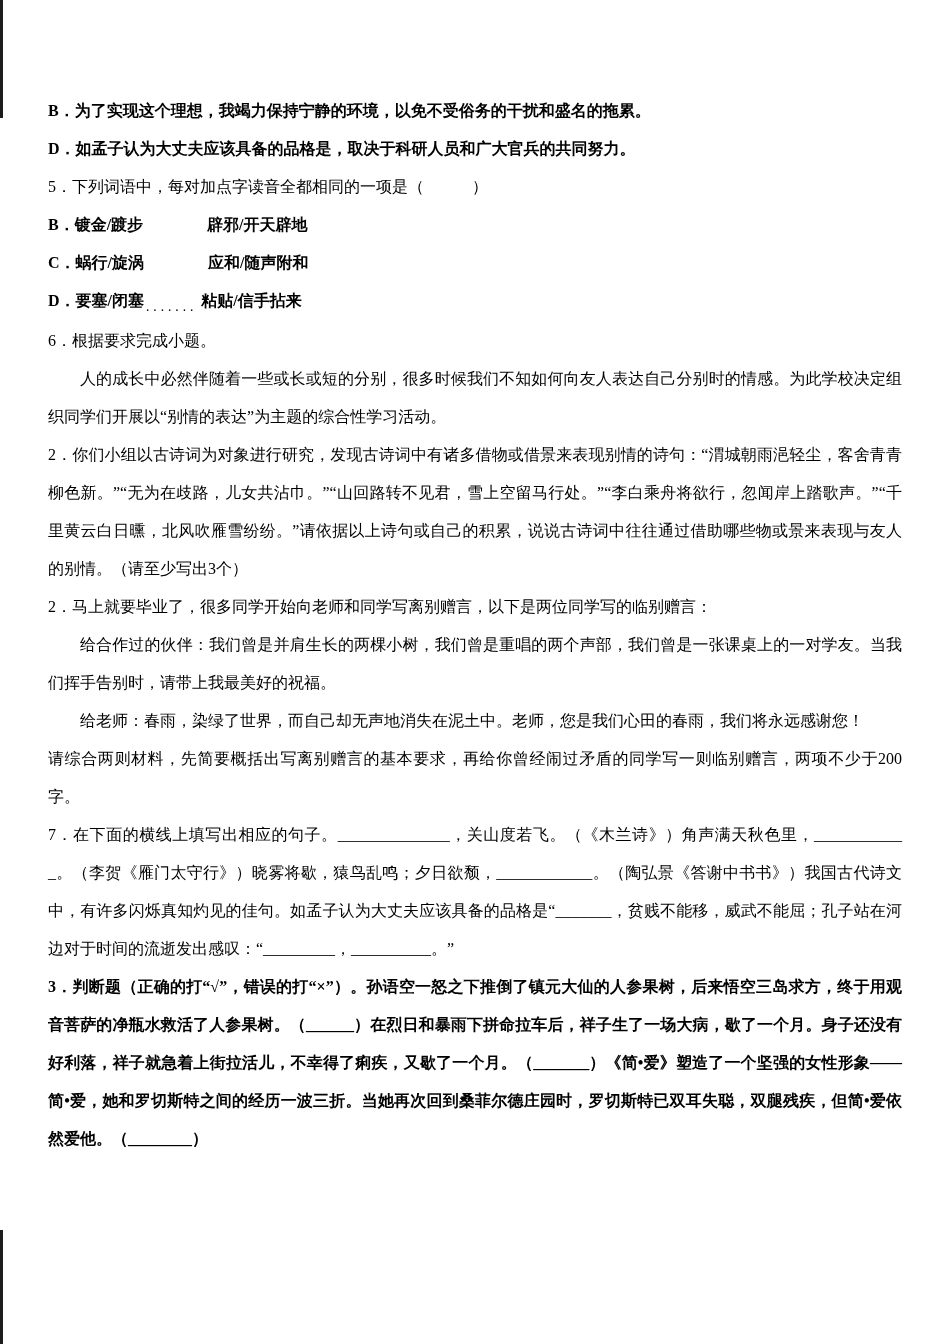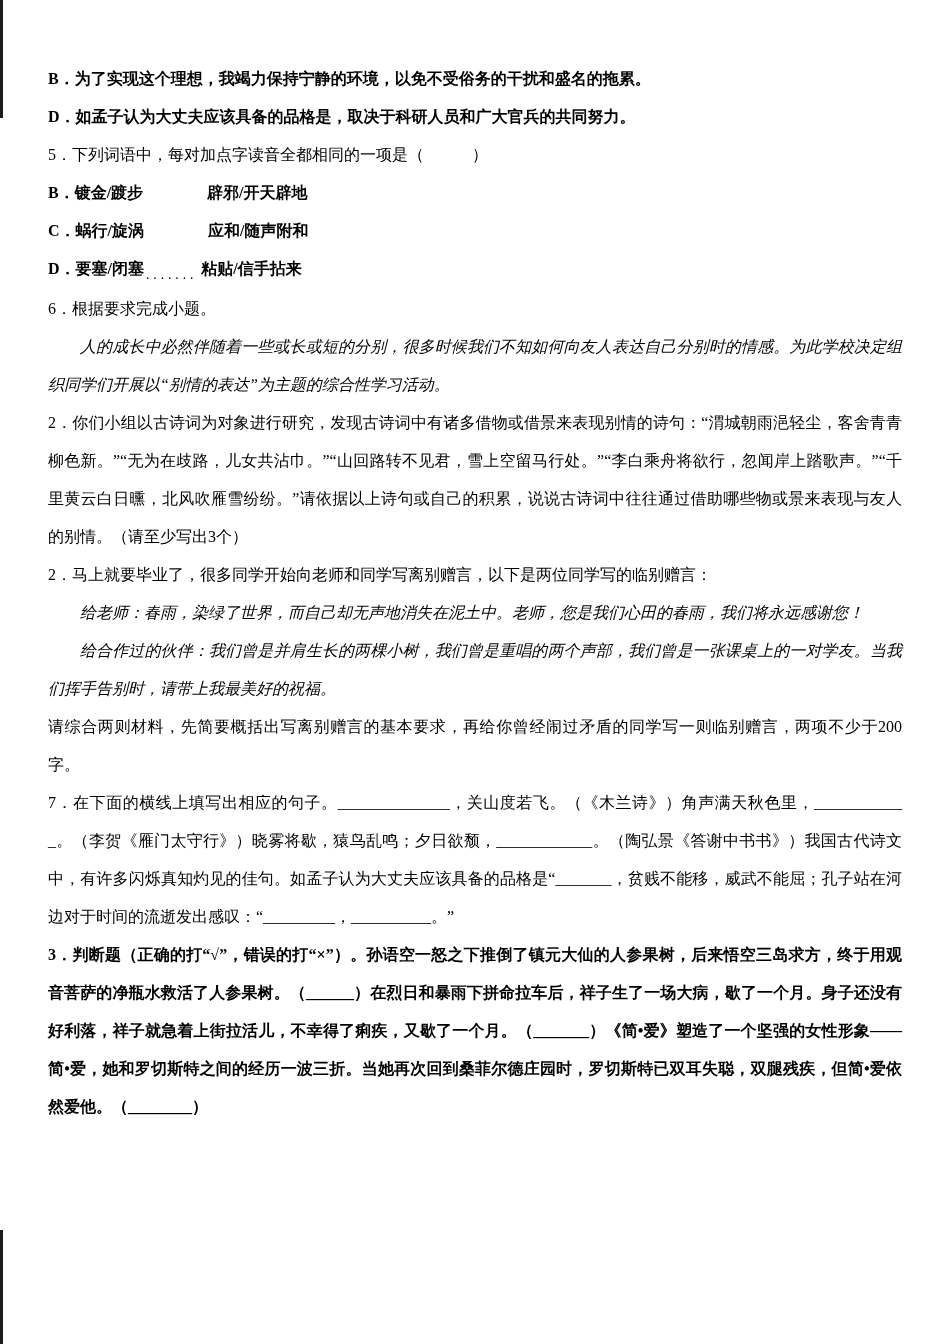--- a/index.html
+++ b/index.html
@@ -15,30 +15,30 @@
   }
   .edge-mark {
     position: absolute;
     left: 0;
     width: 3px;
     background: #1c1c1c;
   }
   .edge-top { top: 0; height: 118px; }
   .edge-bottom { bottom: 0; height: 114px; }
   .doc {
-    padding: 60px 48px 0 48px;
+    padding: 92px 48px 0 48px;
     font-size: 16px;
     line-height: 38px;
     text-align: justify;
     text-justify: inter-ideograph;
     word-break: break-all;
   }
   .doc p { margin: 0; }
   .bold { font-weight: 700; }
-  .indent { text-indent: 2em; font-style: italic; }
+  .indent { text-indent: 2em; }
   .emph-dots {
     display: inline-block;
     font-size: 10px;
     letter-spacing: 4px;
     transform: translateY(8px);
     margin: 0 4px 0 2px;
     font-weight: 700;
   }
 </style>
 </head>
@@ -57,22 +57,22 @@
   <p class="bold">B．镀金/踱步　　　　辟邪/开天辟地</p>
   <p class="bold">C．蜗行/旋涡　　　　应和/随声附和</p>
   <p class="bold">
     <span>D．要塞/闭塞</span><span class="emph-dots">·······</span><span>粘贴/信手拈来</span>
   </p>
 
   <p>6．根据要求完成小题。</p>
   <p class="indent">人的成长中必然伴随着一些或长或短的分别，很多时候我们不知如何向友人表达自己分别时的情感。为此学校决定组织同学们开展以“别情的表达”为主题的综合性学习活动。</p>
   <p>2．你们小组以古诗词为对象进行研究，发现古诗词中有诸多借物或借景来表现别情的诗句：“渭城朝雨浥轻尘，客舍青青柳色新。”“无为在歧路，儿女共沾巾。”“山回路转不见君，雪上空留马行处。”“李白乘舟将欲行，忽闻岸上踏歌声。”“千里黄云白日曛，北风吹雁雪纷纷。”请依据以上诗句或自己的积累，说说古诗词中往往通过借助哪些物或景来表现与友人的别情。（请至少写出3个）</p>
   <p>2．马上就要毕业了，很多同学开始向老师和同学写离别赠言，以下是两位同学写的临别赠言：</p>
+  <p class="indent">给合作过的伙伴：我们曾是并肩生长的两棵小树，我们曾是重唱的两个声部，我们曾是一张课桌上的一对学友。当我们挥手告别时，请带上我最美好的祝福。</p>
   <p class="indent">给老师：春雨，染绿了世界，而自己却无声地消失在泥土中。老师，您是我们心田的春雨，我们将永远感谢您！</p>
-  <p class="indent">给合作过的伙伴：我们曾是并肩生长的两棵小树，我们曾是重唱的两个声部，我们曾是一张课桌上的一对学友。当我们挥手告别时，请带上我最美好的祝福。</p>
   <p>请综合两则材料，先简要概括出写离别赠言的基本要求，再给你曾经闹过矛盾的同学写一则临别赠言，两项不少于200字。</p>
 
   <p>7．在下面的横线上填写出相应的句子。______________，关山度若飞。（《木兰诗》）角声满天秋色里，____________。（李贺《雁门太守行》）晓雾将歇，猿鸟乱鸣；夕日欲颓，____________。（陶弘景《答谢中书书》）我国古代诗文中，有许多闪烁真知灼见的佳句。如孟子认为大丈夫应该具备的品格是“_______，贫贱不能移，威武不能屈；孔子站在河边对于时间的流逝发出感叹：“_________，__________。”</p>
 
   <p class="bold">3．判断题（正确的打“√”，错误的打“×”）。孙语空一怒之下推倒了镇元大仙的人参果树，后来悟空三岛求方，终于用观音菩萨的净瓶水救活了人参果树。（______）在烈日和暴雨下拼命拉车后，祥子生了一场大病，歇了一个月。身子还没有好利落，祥子就急着上街拉活儿，不幸得了痢疾，又歇了一个月。（_______）《简•爱》塑造了一个坚强的女性形象——简•爱，她和罗切斯特之间的经历一波三折。当她再次回到桑菲尔德庄园时，罗切斯特已双耳失聪，双腿残疾，但简•爱依然爱他。（________）</p>
 
 
 </main>
 
 </body></html>

